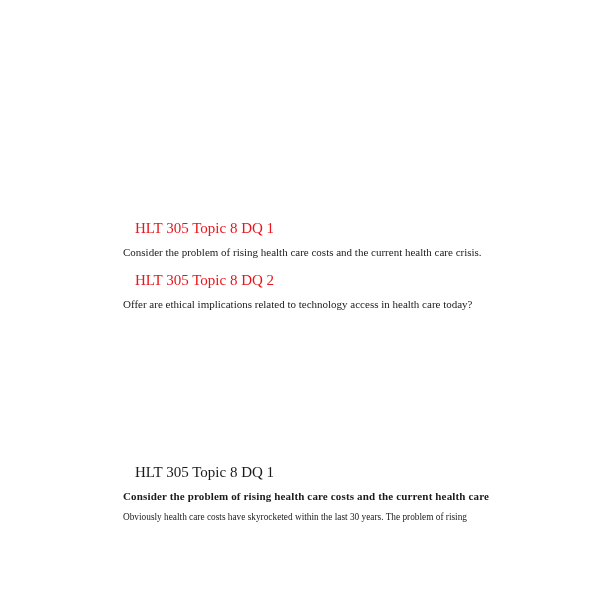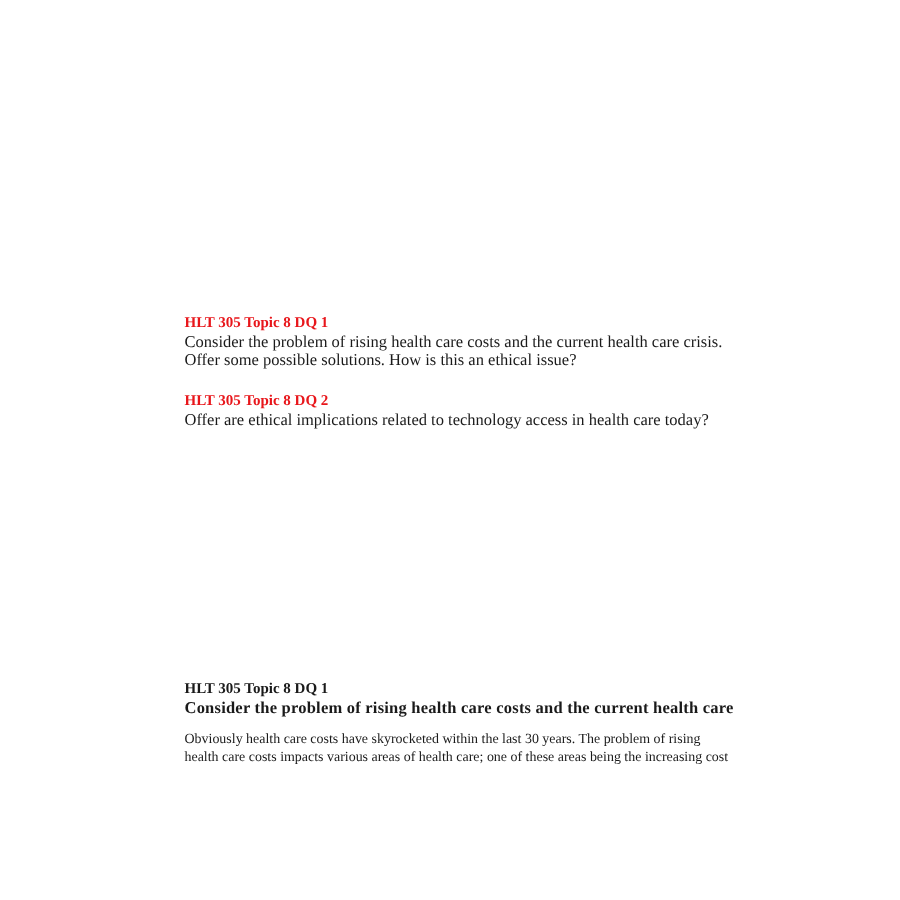--- a/index.html
+++ b/index.html
@@ -14,24 +14,24 @@
       overflow: hidden;
       font-family: "Liberation Serif", "DejaVu Serif", serif;
       color: #1a1a1a;
     }
     .block {
       position: absolute;
       left: 123px;
       width: 360px;
     }
     .q-heading {
-      font-weight: bold;
-      font-size: 10px;
+      font-weight: normal;
+      font-size: 15px;
       line-height: 12px;
-      margin: 0;
+      margin: 12px;
       white-space: nowrap;
     }
     .q-heading.red { color: #e8161b; }
     .q-heading.dark { color: #1a1a1a; }
     .q-text {
       font-size: 11px;
       line-height: 12px;
       margin: 0;
       white-space: nowrap;
     }
@@ -53,28 +53,26 @@
     #block2 { top: 262px; }
     #block3 { top: 454px; }
     #block3 .answer-para-wrap { margin-top: 9px; }
   </style>
 </head>
 <body>
 
 <div class="block" id="block1">
   <p class="q-heading red">HLT 305 Topic 8 DQ 1</p>
   <p class="q-text">Consider the problem of rising health care costs and the current health care crisis.</p>
-  <p class="q-text">Offer some possible solutions. How is this an ethical issue?</p>
 </div>
 
 <div class="block" id="block2">
   <p class="q-heading red">HLT 305 Topic 8 DQ 2</p>
   <p class="q-text">Offer are ethical implications related to technology access in health care today?</p>
 </div>
 
 <div class="block" id="block3">
   <p class="q-heading dark">HLT 305 Topic 8 DQ 1</p>
   <p class="answer-question">Consider the problem of rising health care costs and the current health care</p>
   <div class="answer-para-wrap">
     <p class="answer-para">Obviously health care costs have skyrocketed within the last 30 years. The problem of rising</p>
-    <p class="answer-para">health care costs impacts various areas of health care; one of these areas being the increasing cost</p>
   </div>
 </div>
 
 </body></html>

